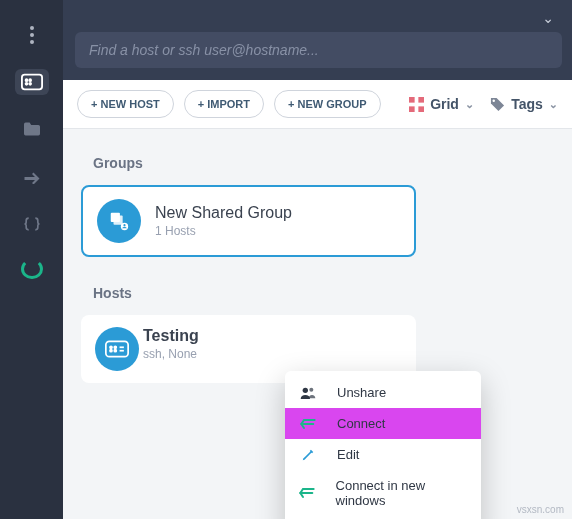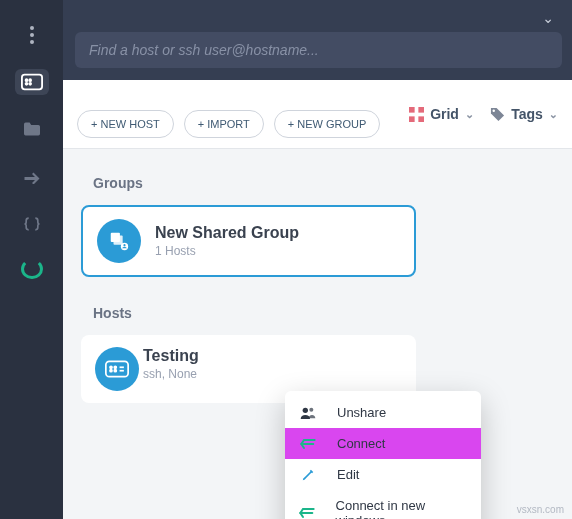--- a/index.html
+++ b/index.html
@@ -13,33 +13,33 @@
 .dots-vert { display:flex; flex-direction:column; gap:3px; }
 .dots-vert span { width:4px; height:4px; background:#aeb4c0; border-radius:50%; }
 
 .main { flex: 1; display: flex; flex-direction: column; }
 .topbar { background: #353e52; padding: 10px 10px 12px 12px; }
 .topbar-top { display:flex; justify-content:flex-end; padding: 0 8px 6px 0; }
 .chev { color:#c6ccd8; font-size:14px; user-select:none; }
 .search { background: #434c63; border-radius: 6px; padding: 10px 14px; color: #8891a6; font-style: italic; font-size: 14px; cursor: text; }
 
 .toolbar { background:#fff; border-bottom:1px solid #e3e6ea; display:flex; align-items:center; gap:10px; padding: 10px 14px; }
-.pill { background:#fff; border:1px solid #cfd4dc; color:#3f5a73; font-weight:400; font-size:11px; padding:7px 13px; border-radius:999px; cursor:pointer; white-space:nowrap;margin-top:20px; }
+.pill { background:#fff; border:1px solid #cfd4dc; color:#3f5a73; font-weight:700; font-size:11px; padding:7px 13px; border-radius:999px; cursor:pointer; white-space:nowrap; }
 .toolbar-right { margin-left:auto; display:flex; gap:16px; align-items:center; }
 .tool-link { color:#445468; font-weight:600; font-size:14px; cursor:pointer; display:flex; align-items:center; gap:6px; }
 .tool-link .chv { font-size:11px; color:#8a93a3; }
 .grid-ic { color:#e46a7a; }
 .tag-ic { color:#7d8696; }
 
 .content { padding: 16px 18px; overflow:auto; flex:1; position:relative; }
 .section-title { color:#6a7384; font-weight:700; font-size:14px; margin: 10px 0 14px 12px; }
 
 .group-card { border:2px solid #2b9bd6; border-radius:8px; background:#fff; display:flex; align-items:center; gap:14px; padding:12px 14px; width: 335px; }
 .group-badge { width:44px; height:44px; border-radius:50%; background:#2b9bd6; display:flex; align-items:center; justify-content:center; color:#fff; }
-.group-title { font-weight:700; color:#3a424f; font-size:16px; }
+.group-title { font-weight:400; color:#3a424f; font-size:16px; }
 .group-sub { color:#98a0b0; font-size:12px; margin-top:2px; }
 
 .host-card { border-radius:8px; background:#fff; display:flex; align-items:flex-start; gap:4px; padding:12px 14px; width:335px; }
 .host-badge { width:44px; height:44px; border-radius:50%; background:#2b9bd6; display:flex; align-items:center; justify-content:center; color:#fff; }
 .host-title { font-weight:700; color:#3a424f; font-size:16px; }
 .host-sub { color:#98a0b0; font-size:12px; margin-top:2px; }
 
 .context-menu { position:absolute; top:242px; left:222px; width:196px; background:#fff; border-radius:6px; box-shadow:0 10px 30px rgba(0,0,0,0.22); padding:6px 0; z-index:50; }
 .menu-item { display:flex; align-items:center; gap:20px; padding:8px 14px; font-size:13px; color:#2f3744; cursor:pointer; }
 .menu-item:hover, .menu-item.hover { background:#d946ef; }

